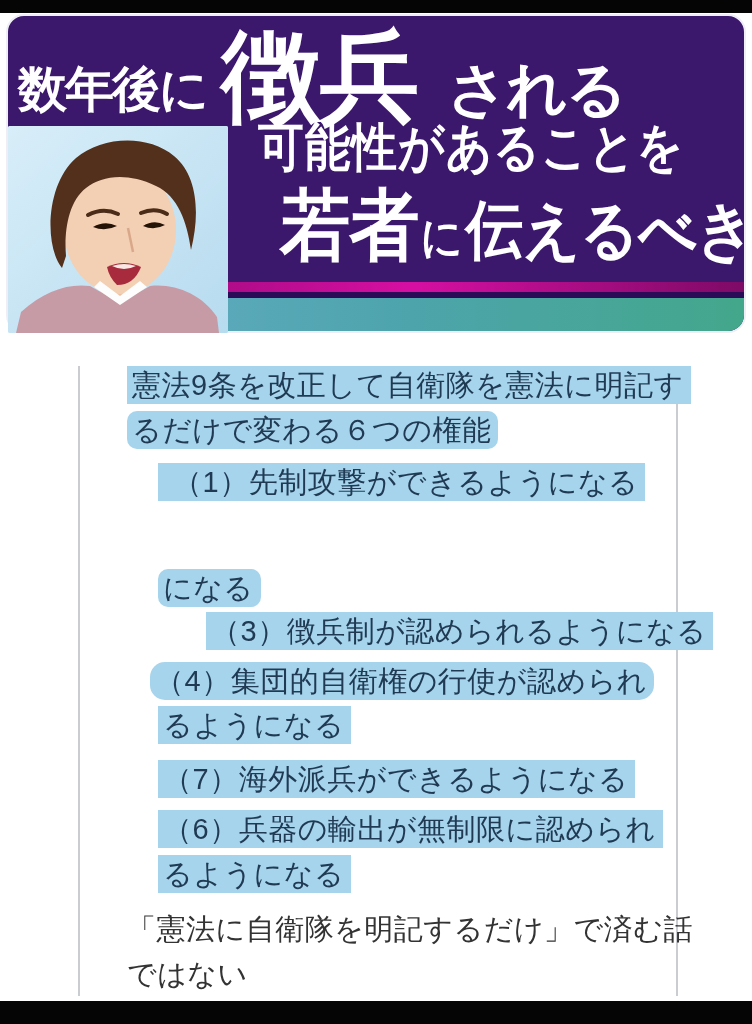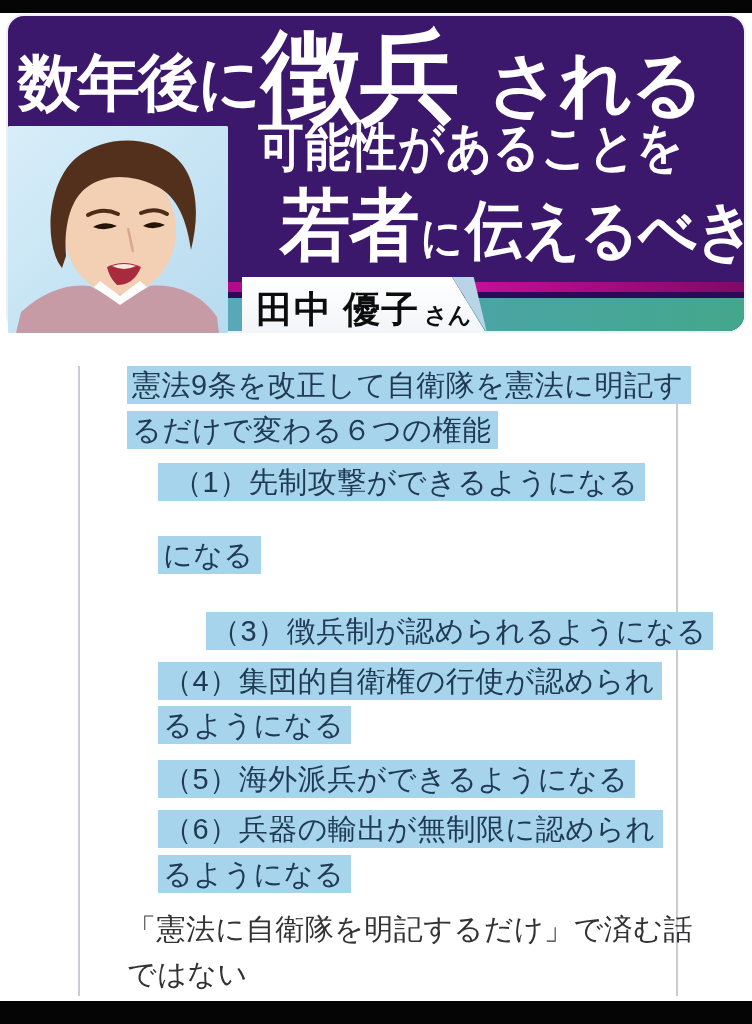--- a/index.html
+++ b/index.html
@@ -13,23 +13,23 @@
   .bar-bottom{position:absolute;left:0;top:1001px;width:752px;height:23px;background:#050505;}
 
   
   .tv-panel{
     position:absolute;left:6px;top:14px;width:740px;height:319px;
     box-sizing:border-box;background:#3B186C;border:2px solid #efeef6;
     border-radius:18px;overflow:hidden;
   }
   .hl-row{position:absolute;display:flex;align-items:flex-end;color:#fff;font-weight:900;white-space:nowrap;}
   .row1{left:10px;top:4px;height:104px;letter-spacing:-2px;}
-  .row1 .t-pre {font-size:62px;line-height:1;padding-bottom:10px;}
-  .row1 .t-big {font-size:100px;line-height:.95;padding-bottom:0;margin-left:2px;}
-  .row1 .t-post{font-size:72px;line-height:1;padding-bottom:4px;margin-left:30px;}
+  .row1 .t-pre {font-size:49px;line-height:1;padding-bottom:10px;}
+  .row1 .t-big {font-size:100px;line-height:.95;padding-bottom:0;margin-left:14px;}
+  .row1 .t-post{font-size:60px;line-height:1;padding-bottom:4px;margin-left:30px;}
   .row2{
     position:absolute;left:250px;top:104px;color:#fff;font-weight:900;
     font-size:52px;line-height:1.05;white-space:nowrap;
     transform:scaleX(.88);transform-origin:left top;letter-spacing:1px;
   }
   .row3{left:272px;top:160px;height:88px;transform:scaleX(.9);transform-origin:left bottom;letter-spacing:-1px;}
   .row3 .t-big {font-size:78px;line-height:1;padding-bottom:0;}
   .row3 .t-ni  {font-size:46px;line-height:1;padding-bottom:4px;margin-left:2px;}
   .row3 .t-post{font-size:64px;line-height:1;padding-bottom:2px;margin-left:4px;}
 
@@ -122,37 +122,30 @@
       <path d="M135,100 Q146,93 157,99 Q146,105 135,100 Z" fill="#241307"></path>
       <path d="M120,102 L125,126" stroke="#d9a88a" stroke-width="2.5" fill="none"></path>
       <path d="M99,141 Q116,133 133,141 Q126,159 109,159 Q101,151 99,141 Z" fill="#a72b3d"></path>
       <path d="M104,140 Q116,136 128,140 Q116,146 104,140 Z" fill="#f6e8e2"></path>
       <path d="M8,207 L13,186 C36,165 60,157 82,160 L112,177 L142,160
                C166,157 194,168 209,191 L211,207 Z" fill="#c69ba6"></path>
       <path d="M86,161 L112,179 L139,161 L132,155 L112,170 L92,155 Z" fill="#fdfdfd"></path>
     </svg>
   </div>
 
-  <div class="name-tag">
-    <div class="tag-white">
-      <span class="tag-name">田中 優子</span>
-      <span class="tag-suffix">さん</span>
-    </div>
-    <div class="fold"></div>
-  </div>
 
   <div class="q-border left"></div>
   <div class="q-border right"></div>
 
   <div class="q-line hl" style="left:127px;top:366px;text-align:center;">憲法9条を改正して自衛隊を憲法に明記す</div>
-  <div class="q-line hl" style="left:127px;top:411px;">るだけで変わる６つの権能</div>
+  <div class="q-line hl" style="left:127px;top:411px;border-radius:10px;">るだけで変わる６つの権能</div>
   <div class="q-line hl" style="left:158px;top:463px;padding-left:15px;">（1）先制攻撃ができるようになる</div>
-  <div class="q-line hl" style="left:158px;top:536px;">になる</div>
+  <div class="q-line hl" style="left:158px;top:569px;border-radius:10px;">になる</div>
   <div class="q-line hl" style="left:158px;top:612px;margin-left:48px;">（3）徴兵制が認められるようになる</div>
-  <div class="q-line hl" style="left:158px;top:662px;">（4）集団的自衛権の行使が認められ</div>
+  <div class="q-line hl" style="left:150px;top:662px;border-radius:15px;">（4）集団的自衛権の行使が認められ</div>
   <div class="q-line hl" style="left:158px;top:706px;">るようになる</div>
-  <div class="q-line hl" style="left:158px;top:760px;">（5）海外派兵ができるようになる</div>
+  <div class="q-line hl" style="left:158px;top:760px;">（7）海外派兵ができるようになる</div>
   <div class="q-line hl" style="left:158px;top:810px;text-align:right;">（6）兵器の輸出が無制限に認められ</div>
   <div class="q-line hl" style="left:158px;top:855px;">るようになる</div>
   <div class="q-line plain" style="left:127px;top:910px;">「憲法に自衛隊を明記するだけ」で済む話</div>
   <div class="q-line plain" style="left:127px;top:955px;">ではない</div>
 
 </div>
 
 </body></html>

